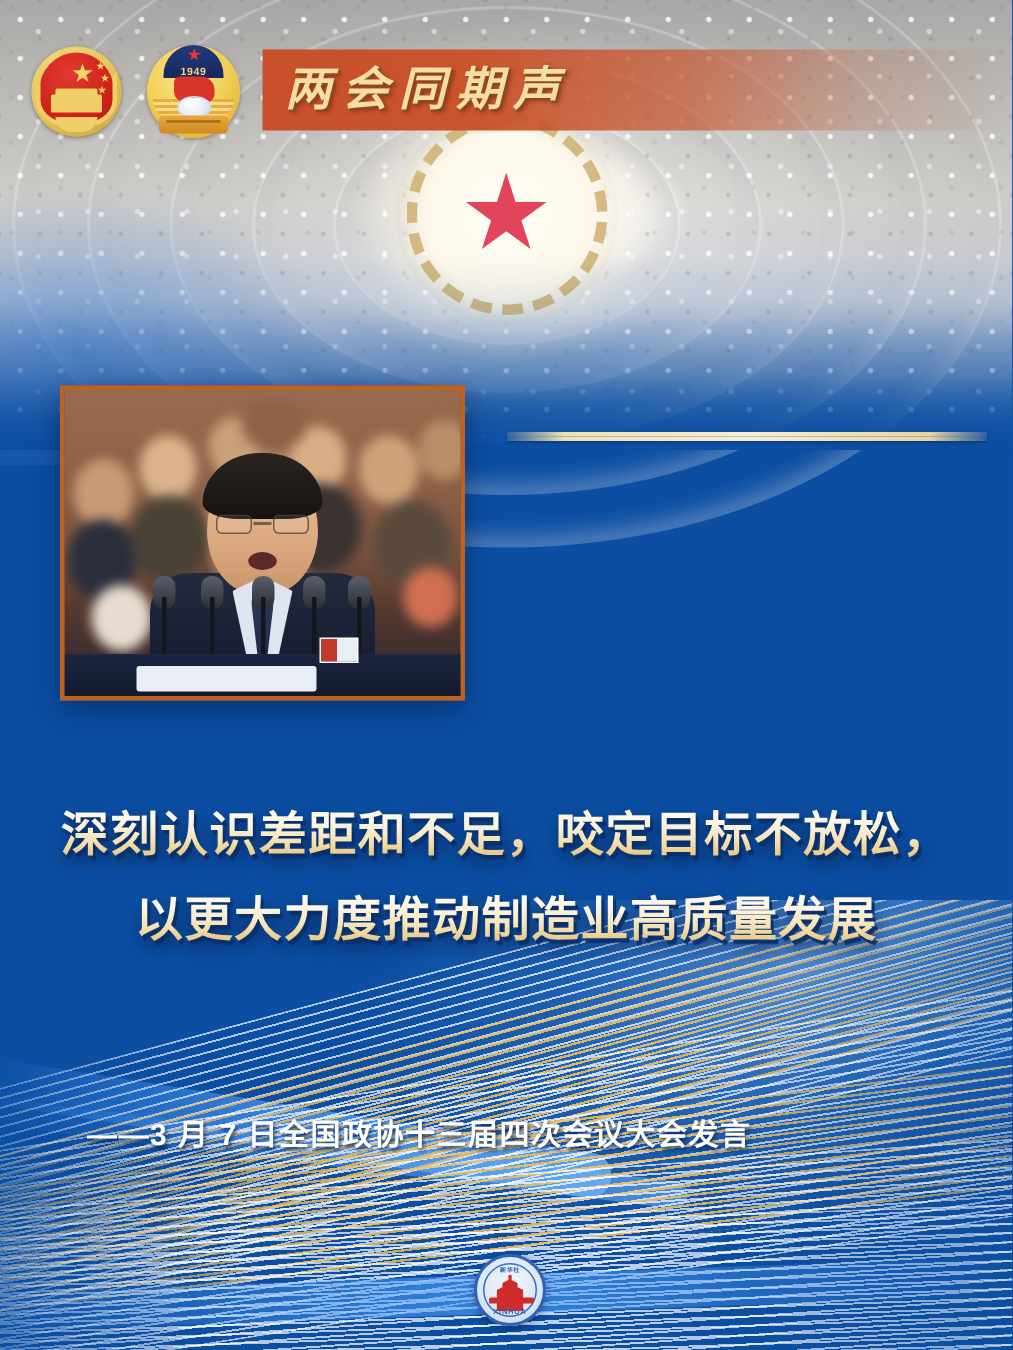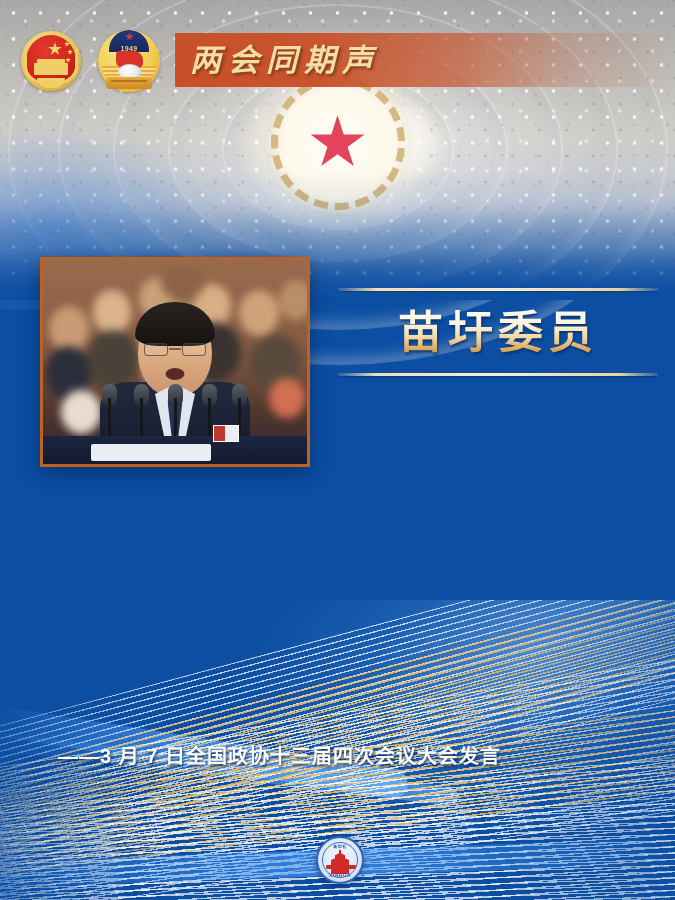--- a/index.html
+++ b/index.html
@@ -487,25 +487,26 @@
 
       <div class="badge"></div>
       <div class="podium">
         <div class="plate"></div>
       </div>
     </div>
   </div>
 
   <div class="name-block">
     <div class="gold-rule"></div>
-    <div class="name-text">苗圩委员</div>
     <div class="gold-rule"></div>
   </div>
 
   <div class="quote">
+    <div class="qline">深刻认识差距和不足，咬定目标不放松，</div>
+    <div class="qline">以更大力度推动制造业高质量发展</div>
   </div>
 
   <div class="attrib">——3 月 7 日全国政协十三届四次会议大会发言</div>
 
   <div class="bottom-dec">
     <div class="glow-sweep"></div>
 
     <div class="blue-blade" style="left:-10px; top:138px; width:420px; height:30px; transform:rotate(9deg); border-radius:0 40px 40px 0; opacity:.85;"></div>
     <div class="blue-blade" style="left:-10px; top:160px; width:470px; height:18px; transform:rotate(7deg); border-radius:0 30px 30px 0; opacity:.6;"></div>
 

